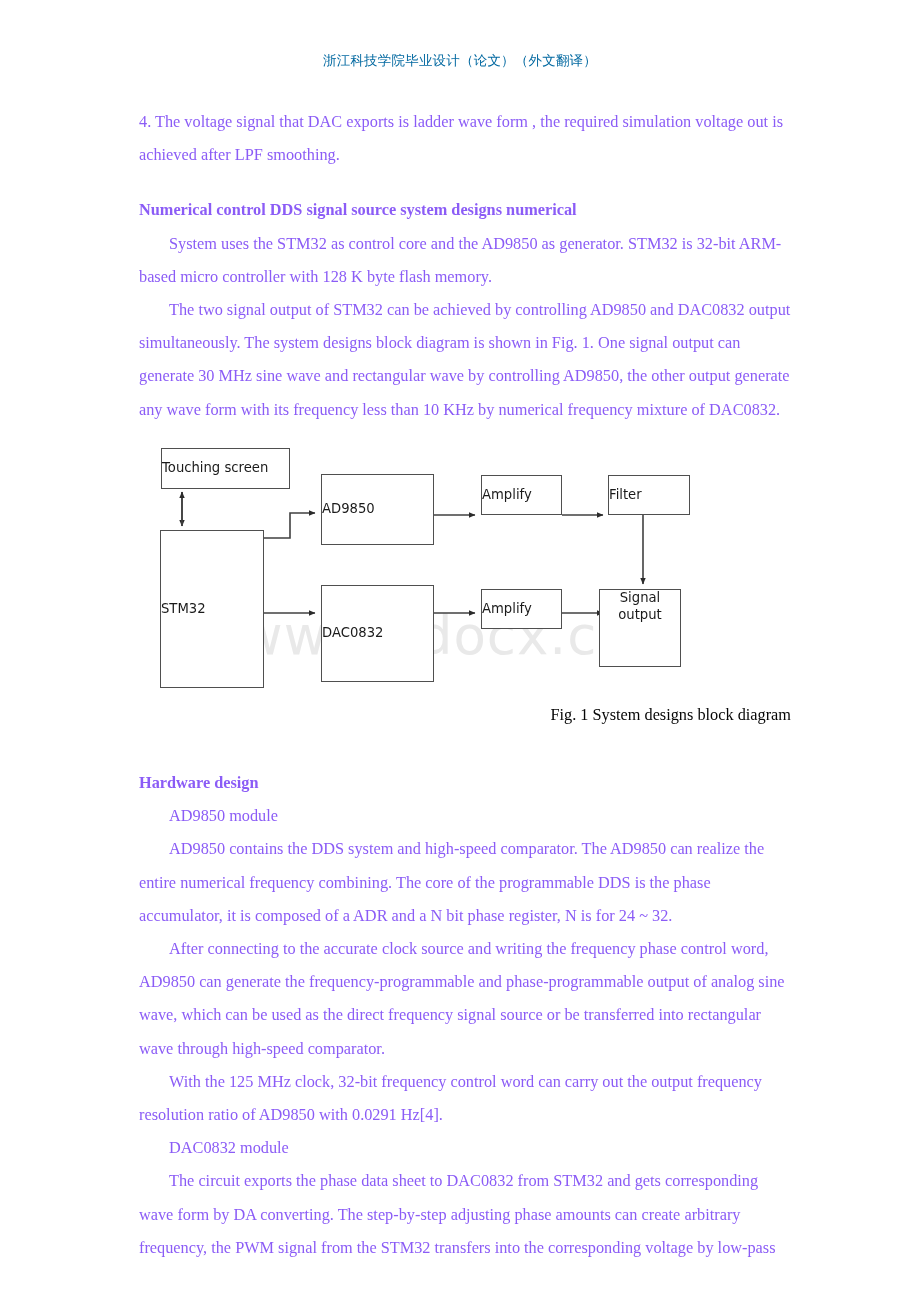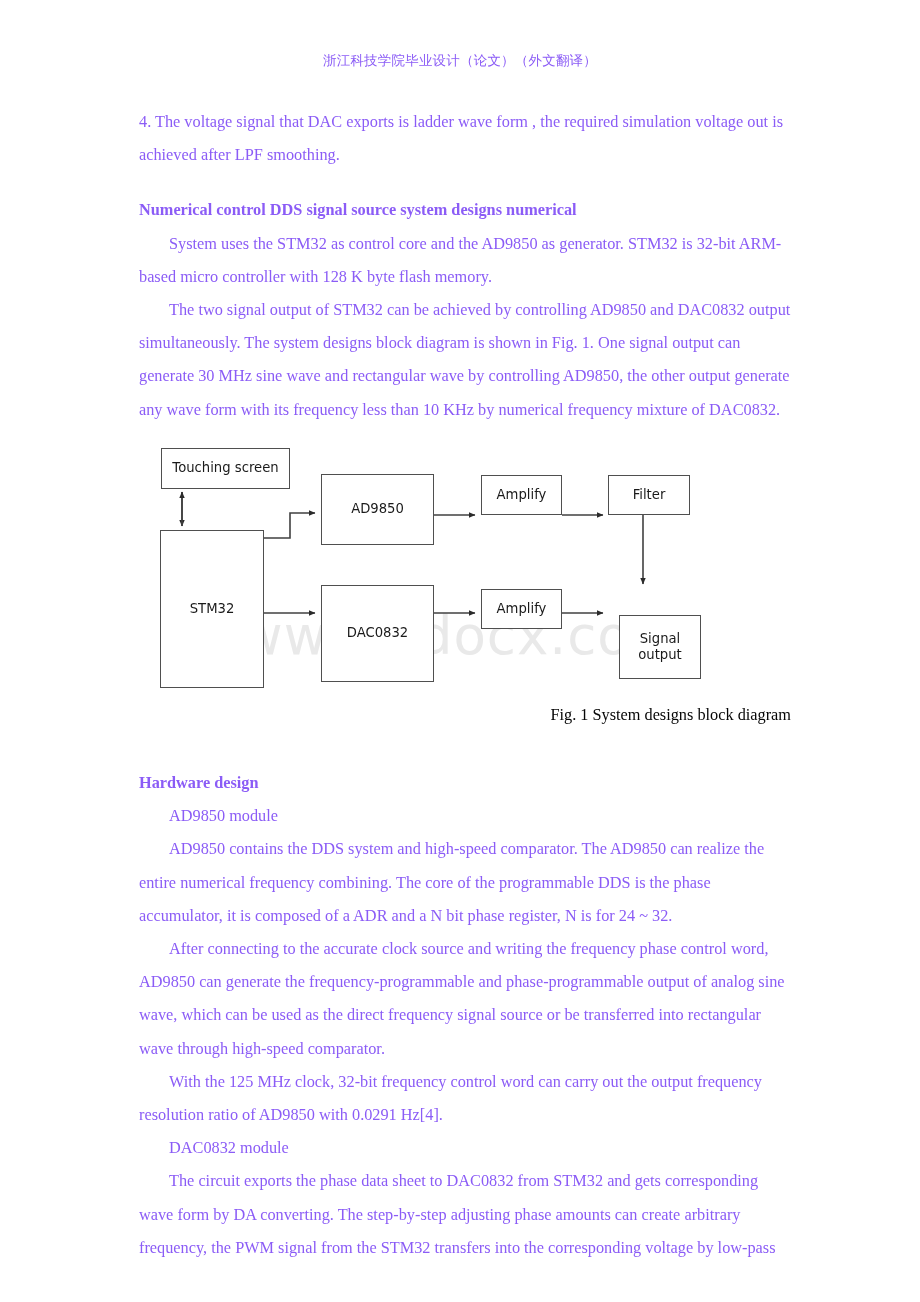--- a/index.html
+++ b/index.html
@@ -23,21 +23,21 @@
   
   .doc-header {
     position: absolute;
     left: 0;
     top: 52px;
     width: 920px;
     text-align: center;
     font-family: "DejaVu Sans", "Liberation Sans", sans-serif;
     font-size: 13.5px;
     letter-spacing: 0.2px;
-    color: #8b5cf6;
+    color: #0369a1;
   }
 
   
   .content {
     position: absolute;
     left: 139px;
     top: 105px;
     width: 652px;
   }
   p.para {
@@ -77,21 +77,20 @@
     user-select: none;
     z-index: 1;
   }
   .blk {
     position: absolute;
     box-sizing: border-box;
     border: 1.6px solid #4f4f4f;
     background: #ffffff;
     display: flex;
     align-items: center;
-    justify-content: center;
     text-align: center;
     font-family: "DejaVu Sans", "Liberation Sans", sans-serif;
     font-size: 13.2px;
     color: #1a1a1a;
     line-height: 1.25;
     z-index: 3;
   }
   .blk.two-line { flex-direction: column; }
   .fig-svg {
     position: absolute;
@@ -193,21 +192,21 @@
       </div>
 
       <div class="blk" style="left:342px; top:162px; width:81px; height:40px;">
         <span>Amplify</span>
       </div>
 
       <div class="blk" style="left:469px; top:48px; width:82px; height:40px;">
         <span>Filter</span>
       </div>
 
-      <div class="blk two-line" style="left:480px; top:162px; width:82px; height:64px;margin-top:26px;">
+      <div class="blk two-line" style="left:460px; top:162px; width:82px; height:78px;">
         <span>Signal</span>
         <span>output</span>
       </div>
 
     </div>
 
     <div class="fig-caption">Fig. 1 System designs block diagram</div>
   </div>
 
   <div class="content-lower">

